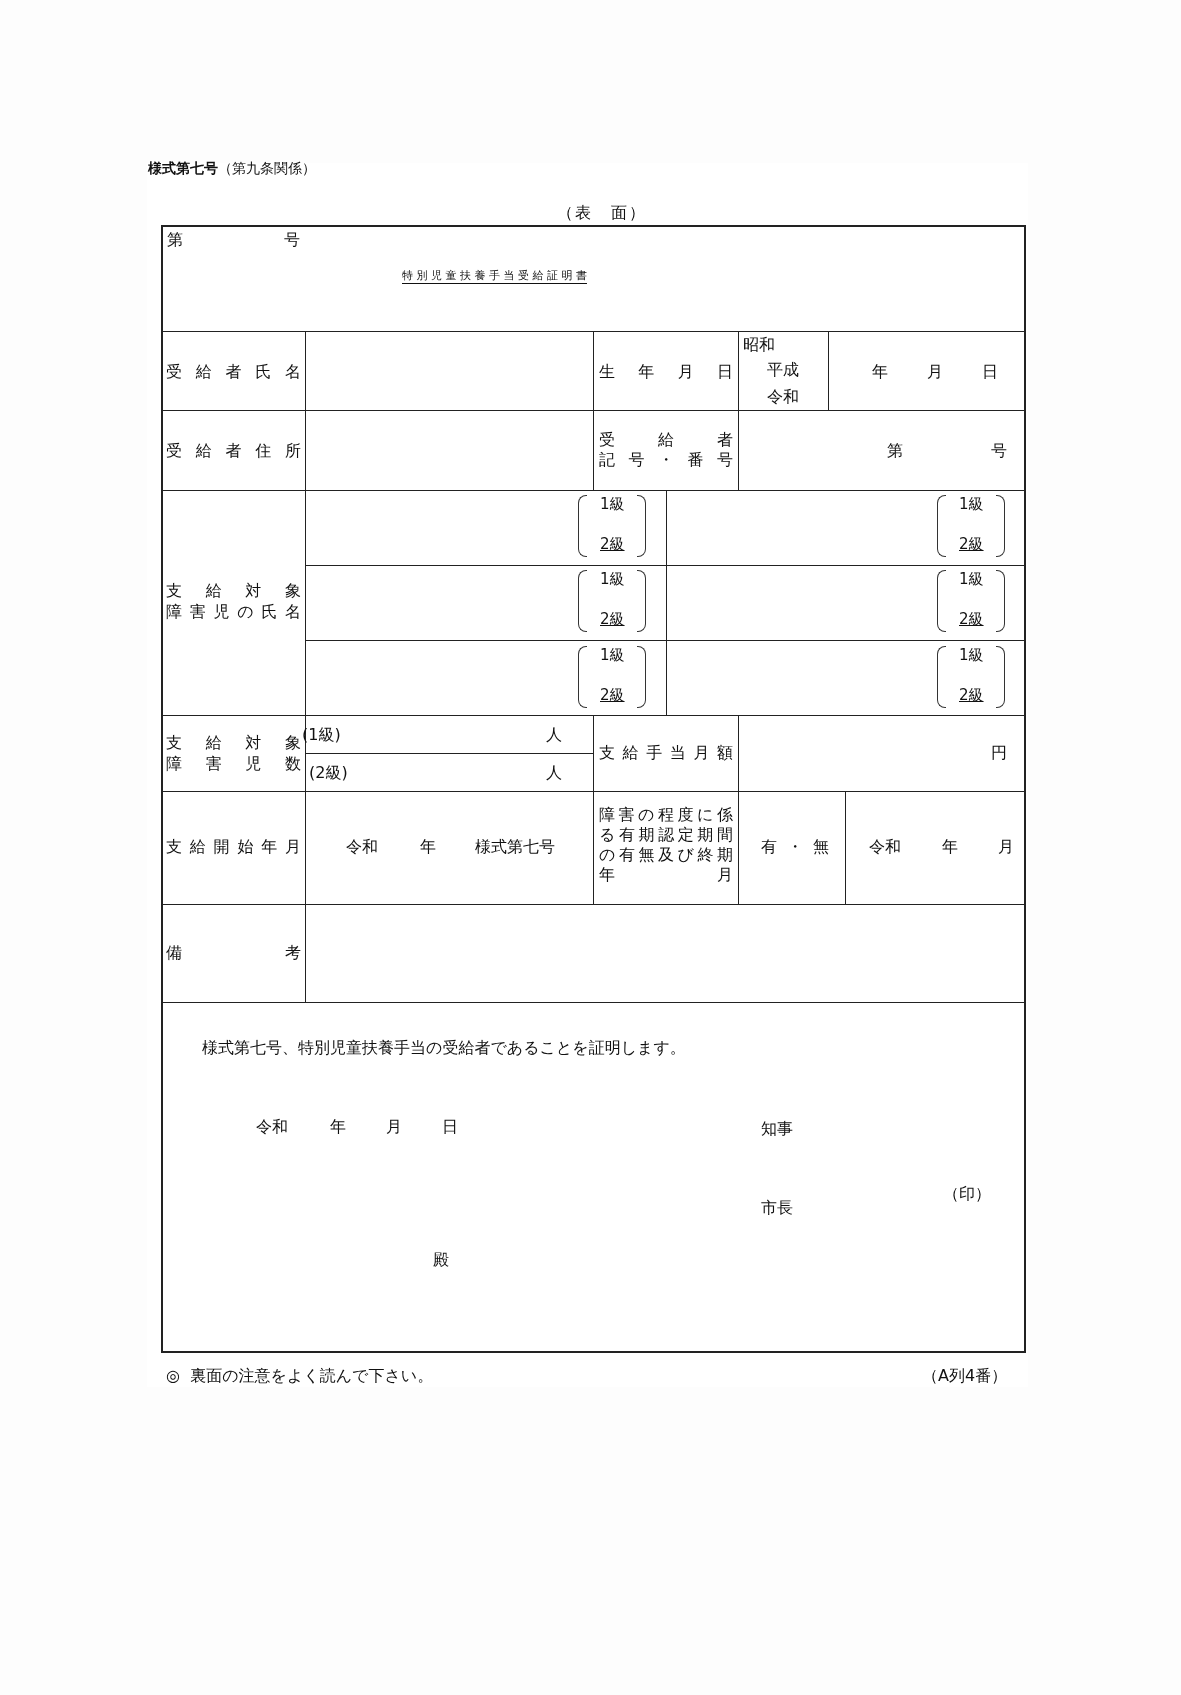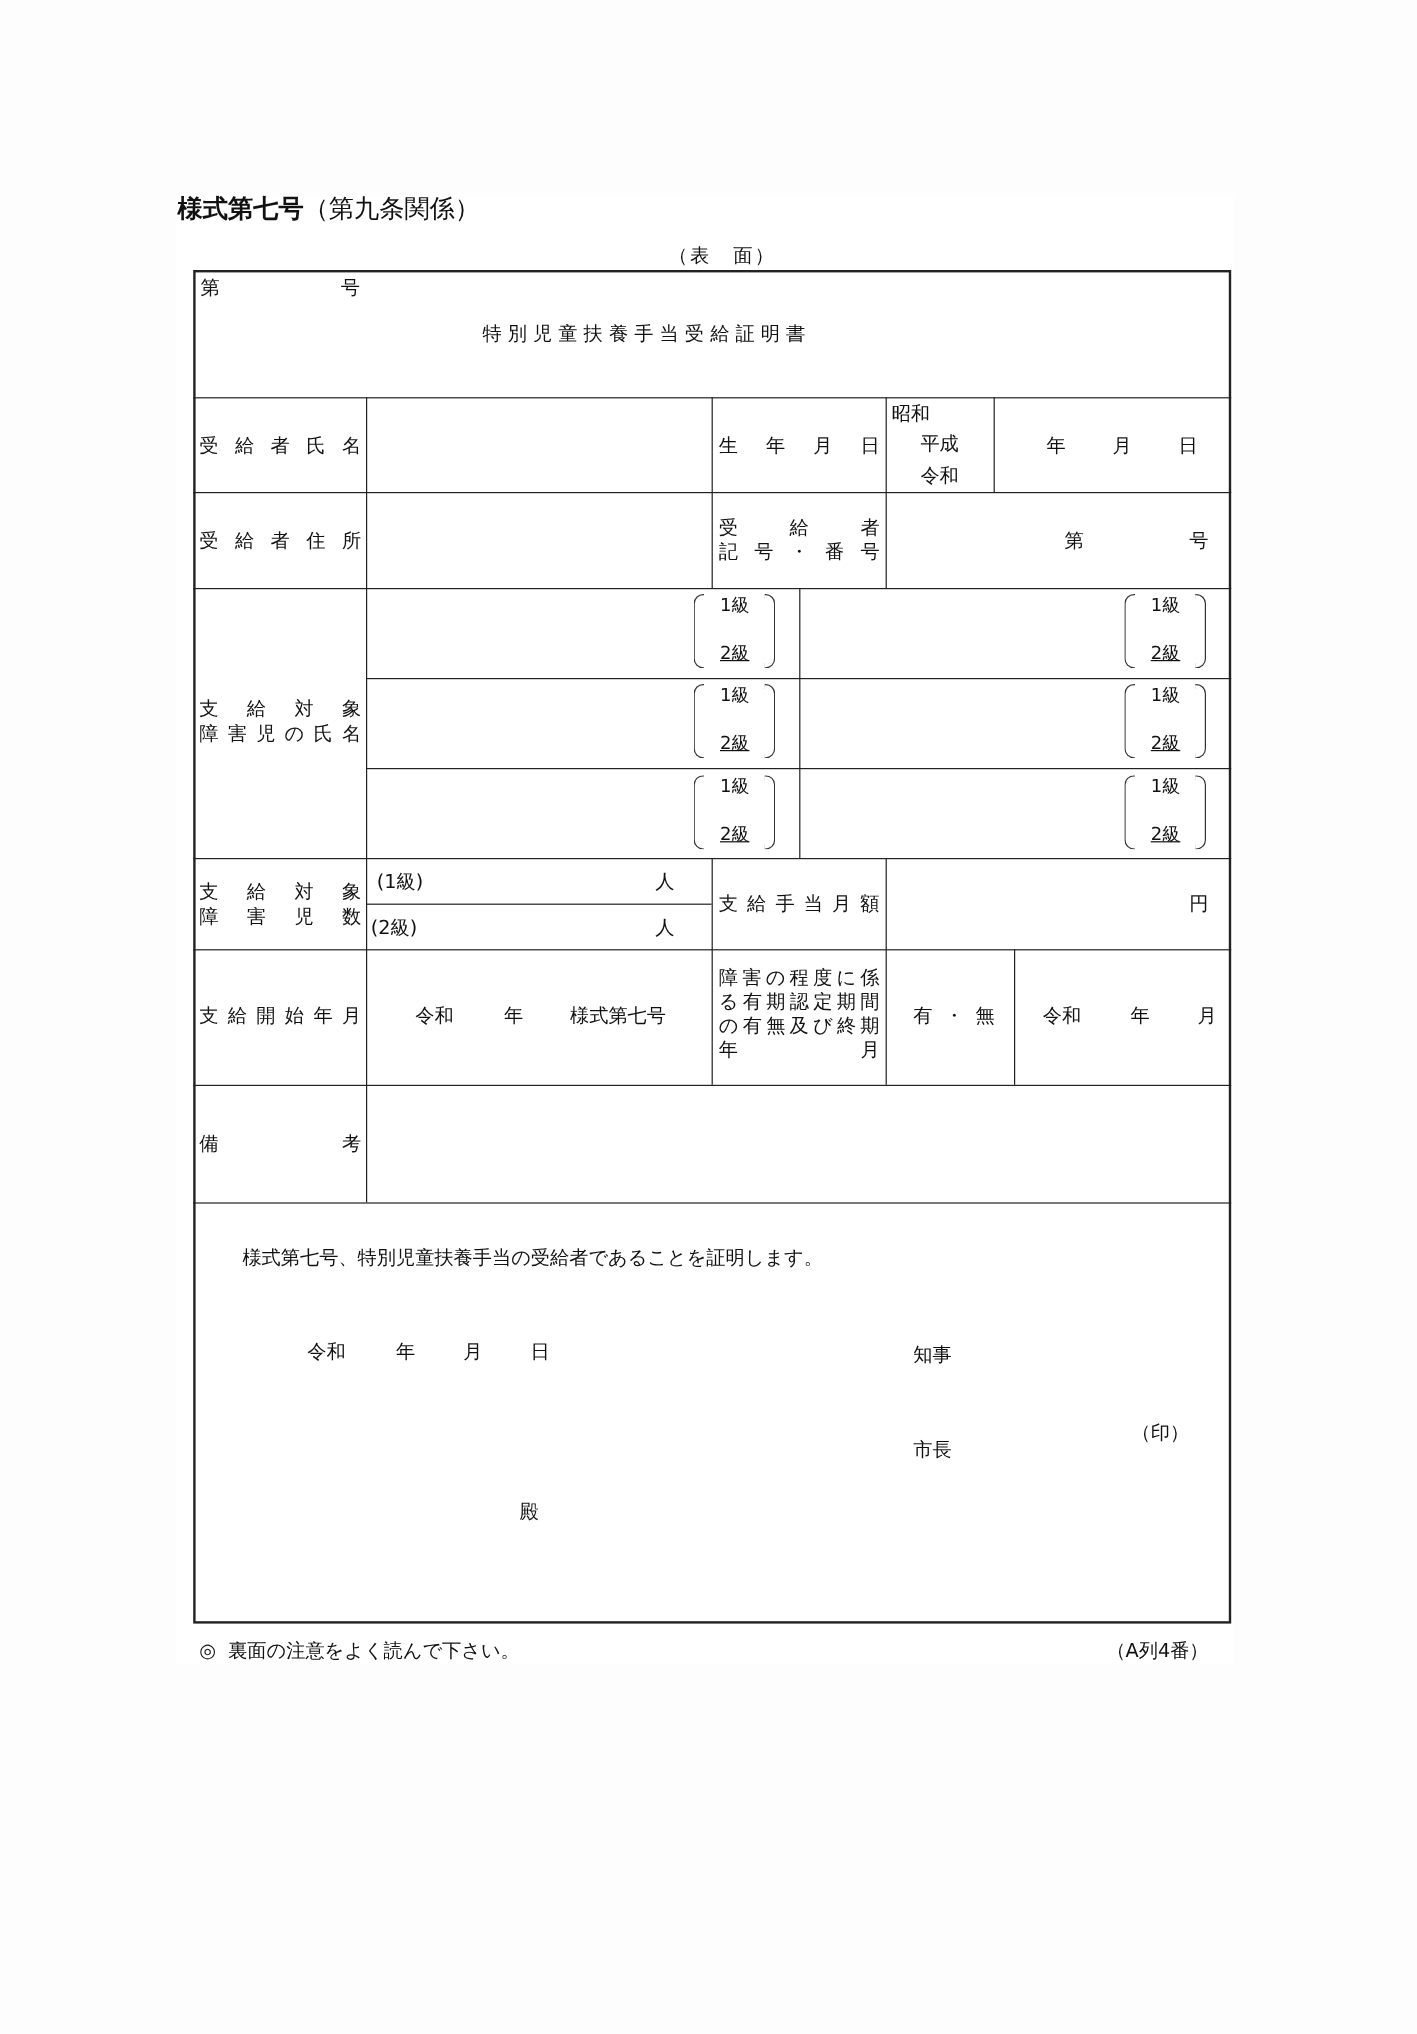--- a/index.html
+++ b/index.html
@@ -1,28 +1,28 @@
 <!DOCTYPE html>
 <html><head>
 <meta charset="utf-8">
 <style>
   html, body { margin:0; padding:0; }
   body { width:1181px; height:1695px; background:#fdfdfd; position:relative; overflow:hidden;
          font-family:"DejaVu Sans","Liberation Sans",sans-serif; color:#111; }
   .page { position:absolute; left:147px; top:163px; width:881px; height:1224px; background:#fff; }
   .abs { position:absolute; }
-  .form-title { left:148px; top:160px; font-size:21px; font-weight:bold; letter-spacing:0px; white-space:nowrap;text-align:right; }
+  .form-title { left:148px; top:160px; font-size:14px; font-weight:bold; letter-spacing:0px; white-space:nowrap;text-align:right; }
   .form-title .paren { font-weight:normal; }
   .side-label { left:557px; top:203px; font-size:16px; letter-spacing:2px; white-space:pre; }
   .tbl { position:absolute; left:161px; top:225px; width:865px; height:1128px; border:2px solid #222; box-sizing:border-box; }
   .hl { position:absolute; height:0; border-top:1.6px solid #222; }
   .vl { position:absolute; width:0; border-left:1.6px solid #222; }
   .t { position:absolute; font-size:16px; white-space:pre; line-height:1; }
   .spread { display:flex; justify-content:space-between; }
-  .doc-title { font-size:16px; letter-spacing:0; text-underline-offset:4px; }
+  .doc-title { font-size:11px; letter-spacing:0; text-decoration:underline; text-underline-offset:4px; }
   .bracket { position:absolute; width:68px; height:62px; }
   .bracket .bl, .bracket .br { position:absolute; top:0; width:8px; height:60px; border:1.4px solid #333; }
   .bracket .bl { left:0; border-right:none; border-radius:8px 0 0 8px; }
   .bracket .br { right:0; border-left:none; border-radius:0 8px 8px 0; }
   .bracket .g1, .bracket .g2 { position:absolute; left:22px; font-size:15px; }
   .bracket .g1 { top:2px; } .bracket .g2 { top:42px;text-decoration:underline; }
   .foot { font-size:16px; white-space:pre; }
 </style>
 </head>
 <body>
@@ -132,21 +132,21 @@
     <span class="t g1">1級</span>
     <span class="t g2">2級</span>
   </div>
 
 <div class="t spread" style="left:166px;top:735px;width:135px">
   <span>支</span><span>給</span><span>対</span><span>象</span>
 </div>
 <div class="t spread" style="left:166px;top:756px;width:135px">
   <span>障</span><span>害</span><span>児</span><span>数</span>
 </div>
-<div class="t" style="left:314px;top:727px">(1級)</div>
+<div class="t" style="left:302px;top:727px">(1級)</div>
 <div class="t" style="left:546px;top:727px">人</div>
 <div class="t" style="left:309px;top:765px">(2級)</div>
 <div class="t" style="left:546px;top:765px">人</div>
 <div class="t spread" style="left:599px;top:745px;width:134px">
   <span>支</span><span>給</span><span>手</span><span>当</span><span>月</span><span>額</span>
 </div>
 <div class="t" style="left:991px;top:745px">円</div>
 
 <div class="t spread" style="left:166px;top:839px;width:135px">
   <span>支</span><span>給</span><span>開</span><span>始</span><span>年</span><span>月</span>

